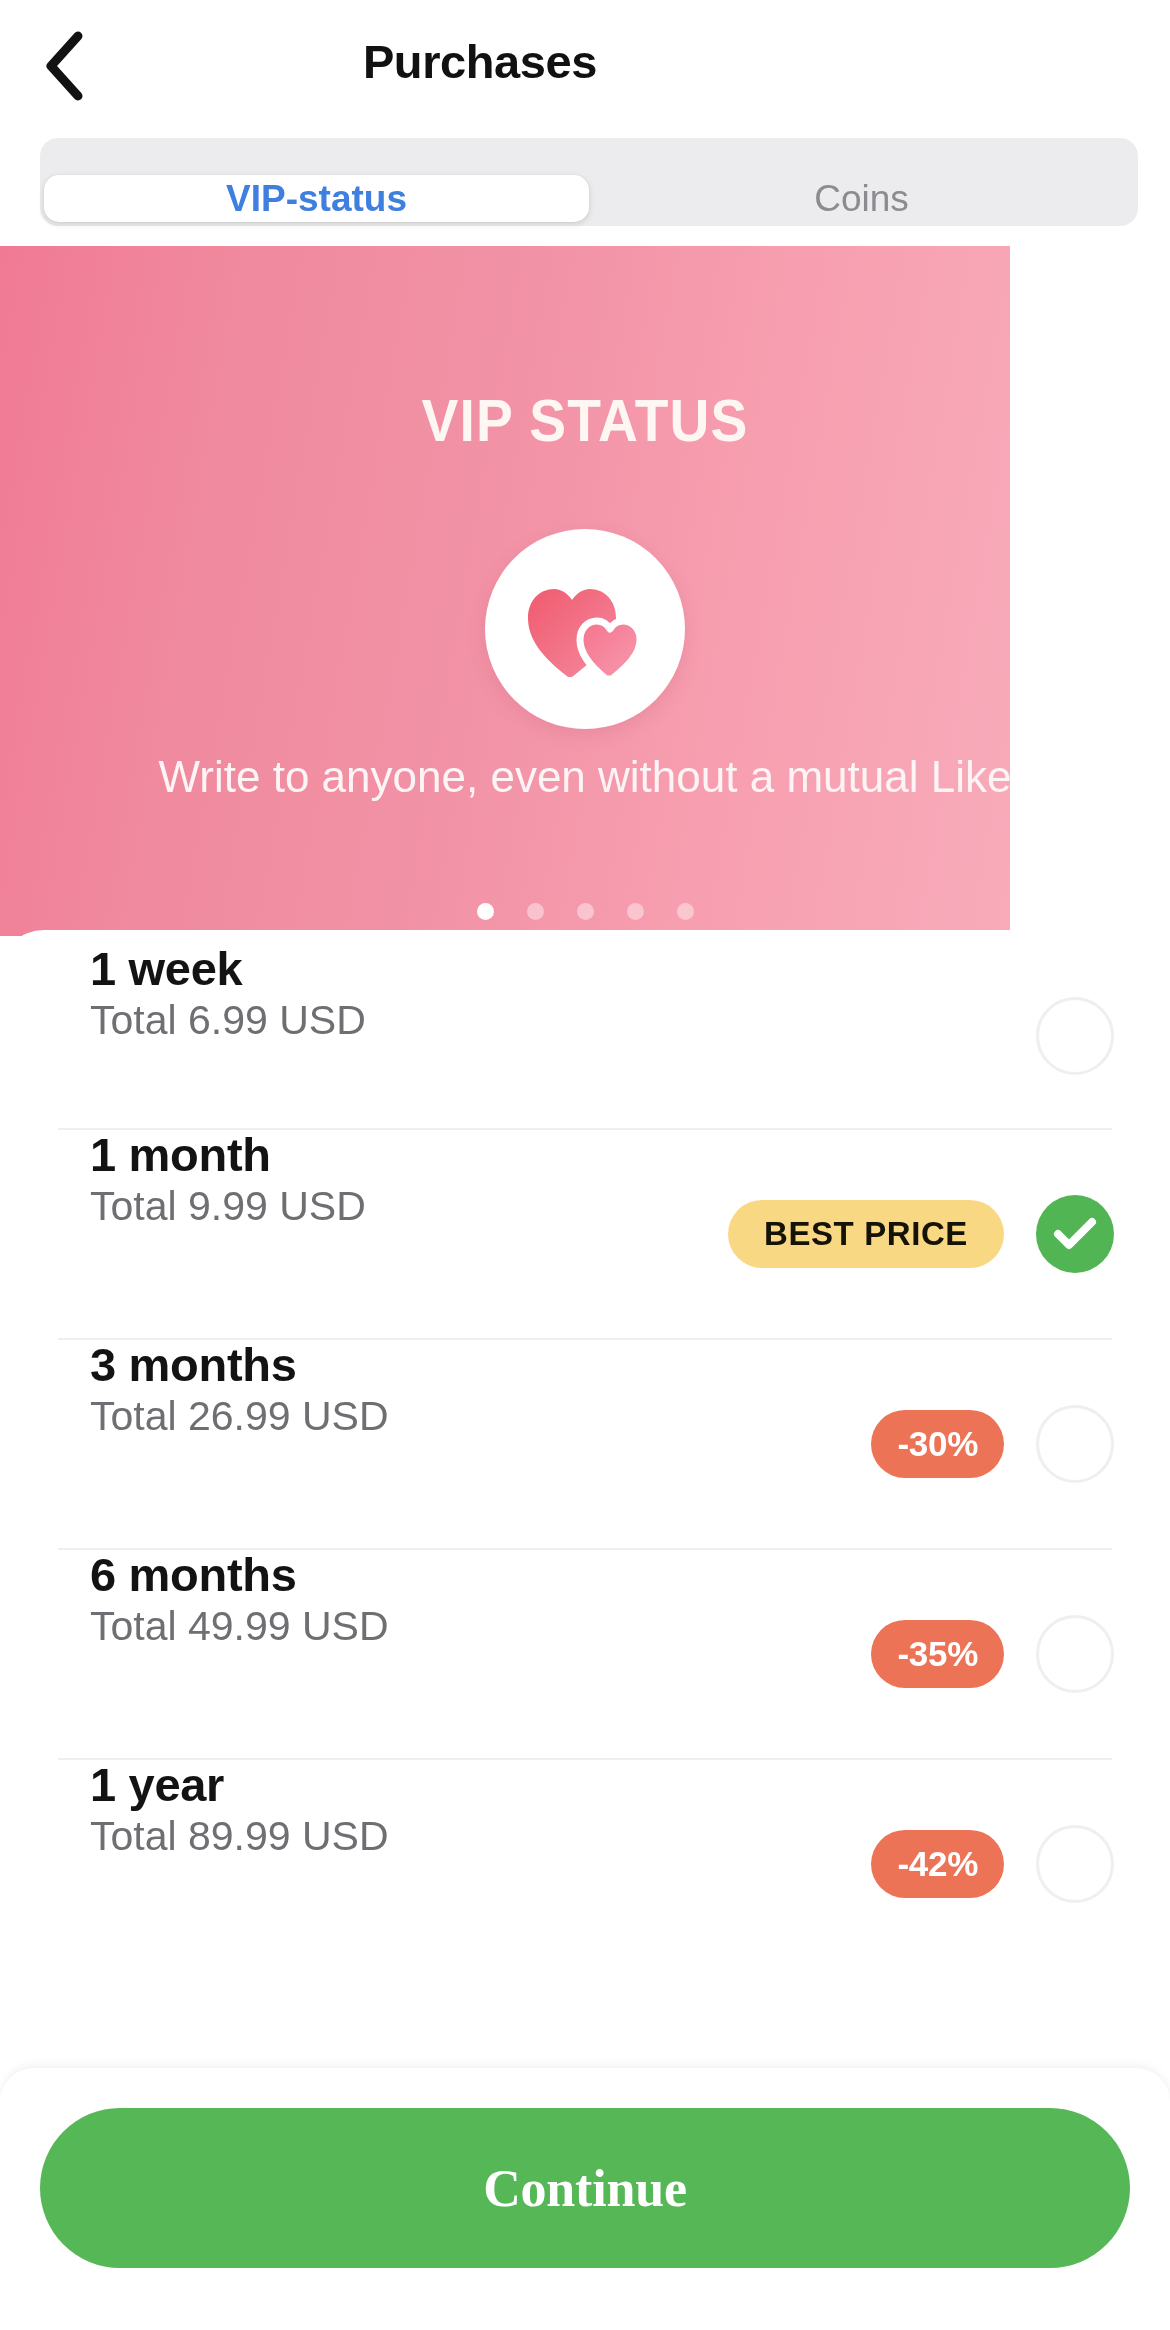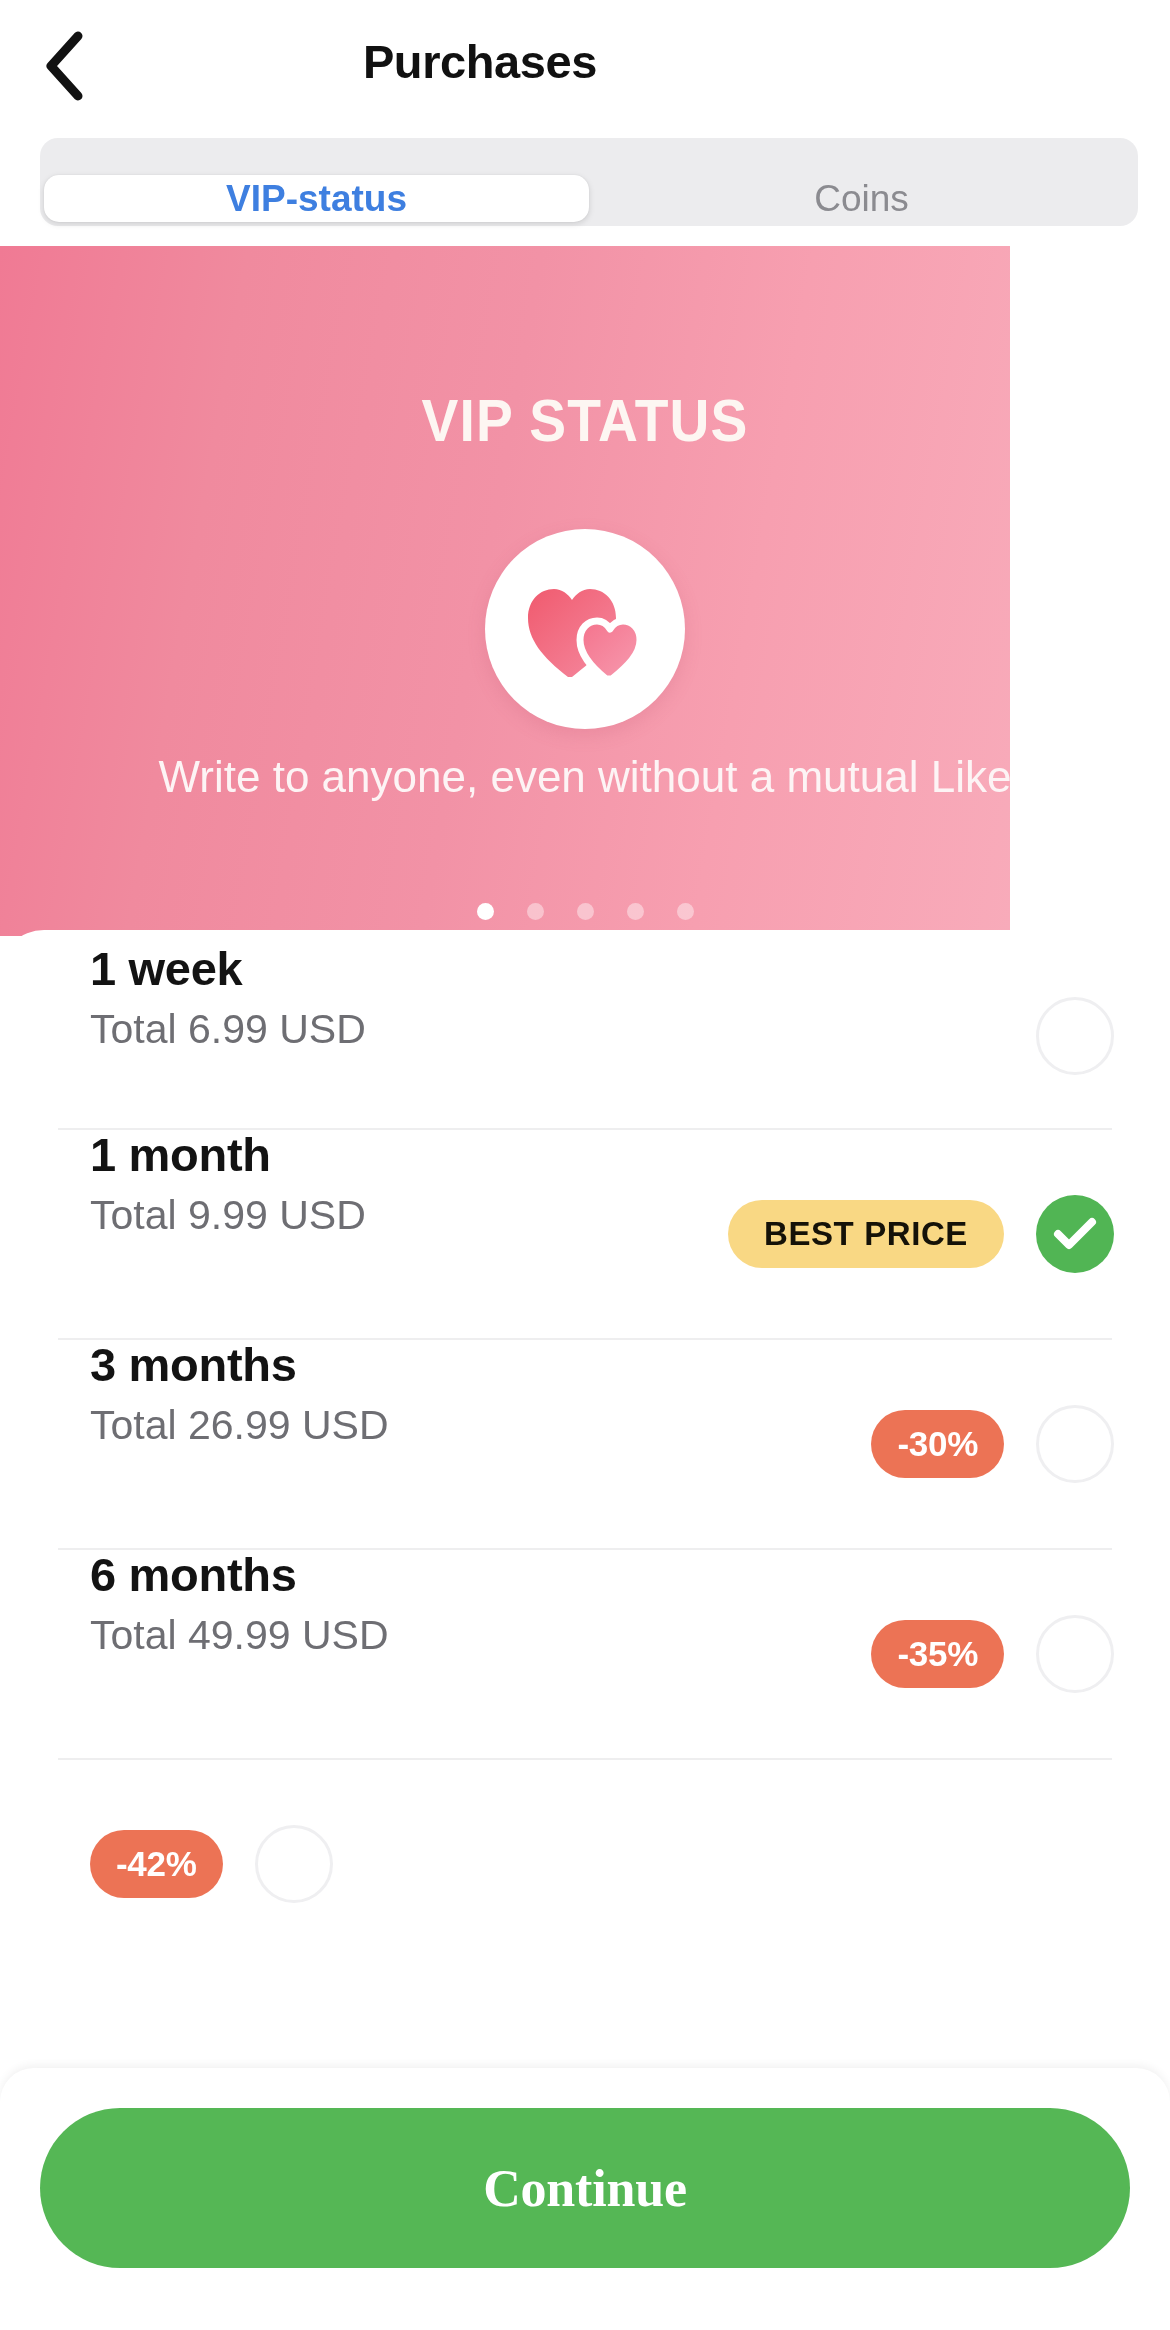--- a/index.html
+++ b/index.html
@@ -135,21 +135,21 @@
   .plan-row.first { height:198px; padding-top:14px; }
   .plan-text { flex:1 1 auto; }
   .plan-title {
     font-size:47px;
     font-weight:bold;
     color:#131313;
     line-height:1.08;
     letter-spacing:-0.3px;
   }
   .plan-total {
-    margin-top:13px;
+    margin-top:4px;
     font-size:41px;
     color:#6e6e73;
     line-height:1.05;
     font-weight:normal;
   }
   .plan-right {
     display:flex; align-items:center; gap:32px;
     flex:0 0 auto;
   }
   .badge {
@@ -324,20 +324,24 @@
         <div class="plan-total">Total 49.99 USD</div>
       </div>
       <div class="plan-right">
         <div class="badge discount">-35%</div>
         <div class="radio"></div>
       </div>
     </div>
     <div class="separator"></div>
 
     <div class="plan-row">
+      <div class="plan-text">
+        <div class="plan-title">1 year</div>
+        <div class="plan-total">Total 89.99 USD</div>
+      </div>
       <div class="plan-right">
         <div class="badge discount">-42%</div>
         <div class="radio"></div>
       </div>
     </div>
 
   </div>
 
   <div class="cta-bar">
     <button class="continue-btn">Continue</button>

